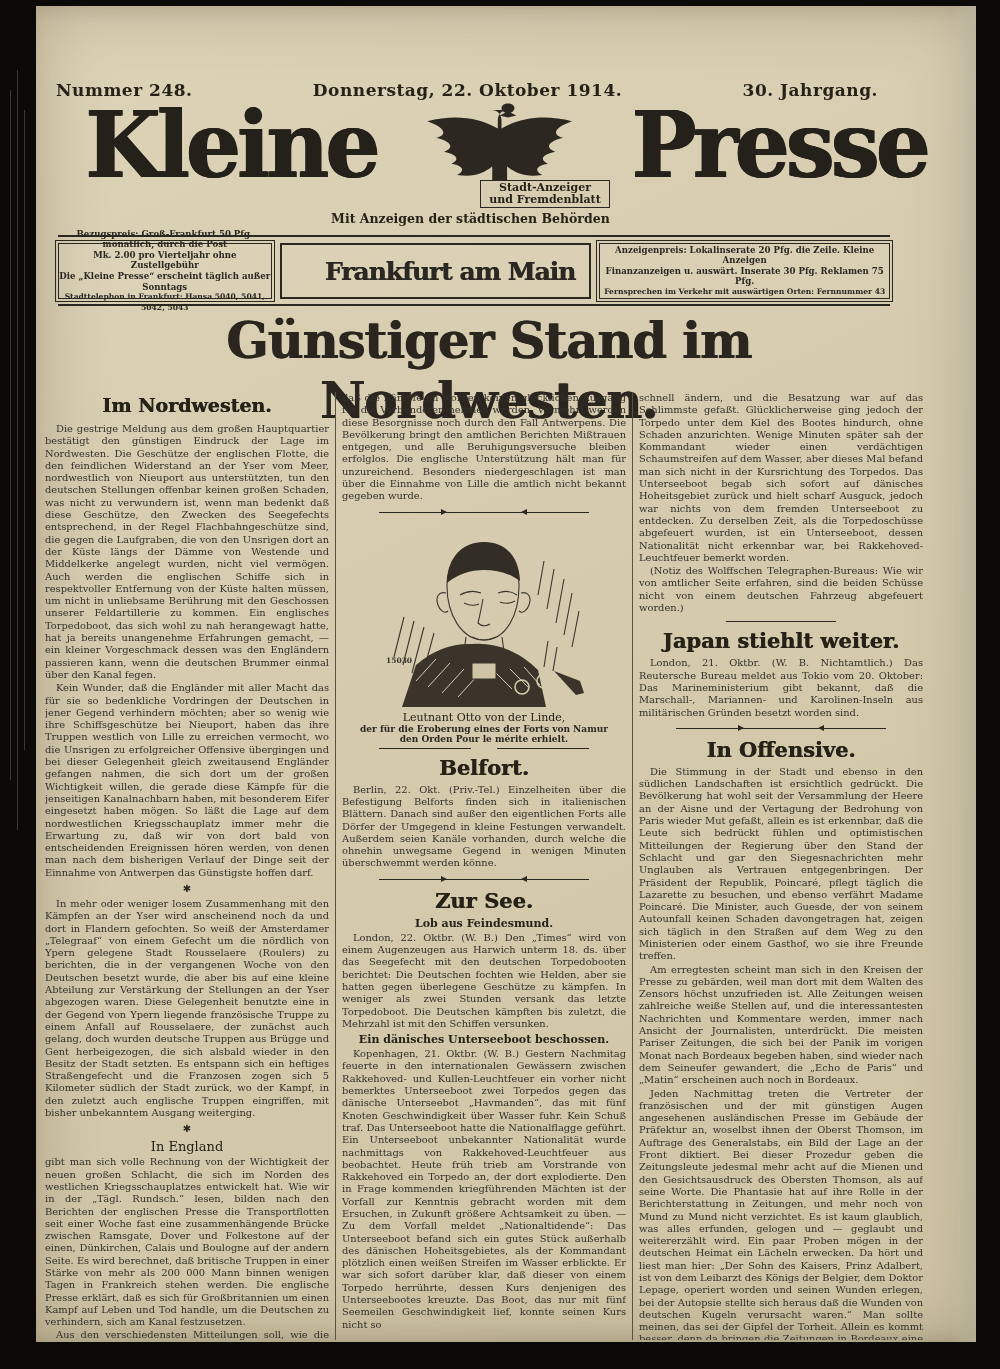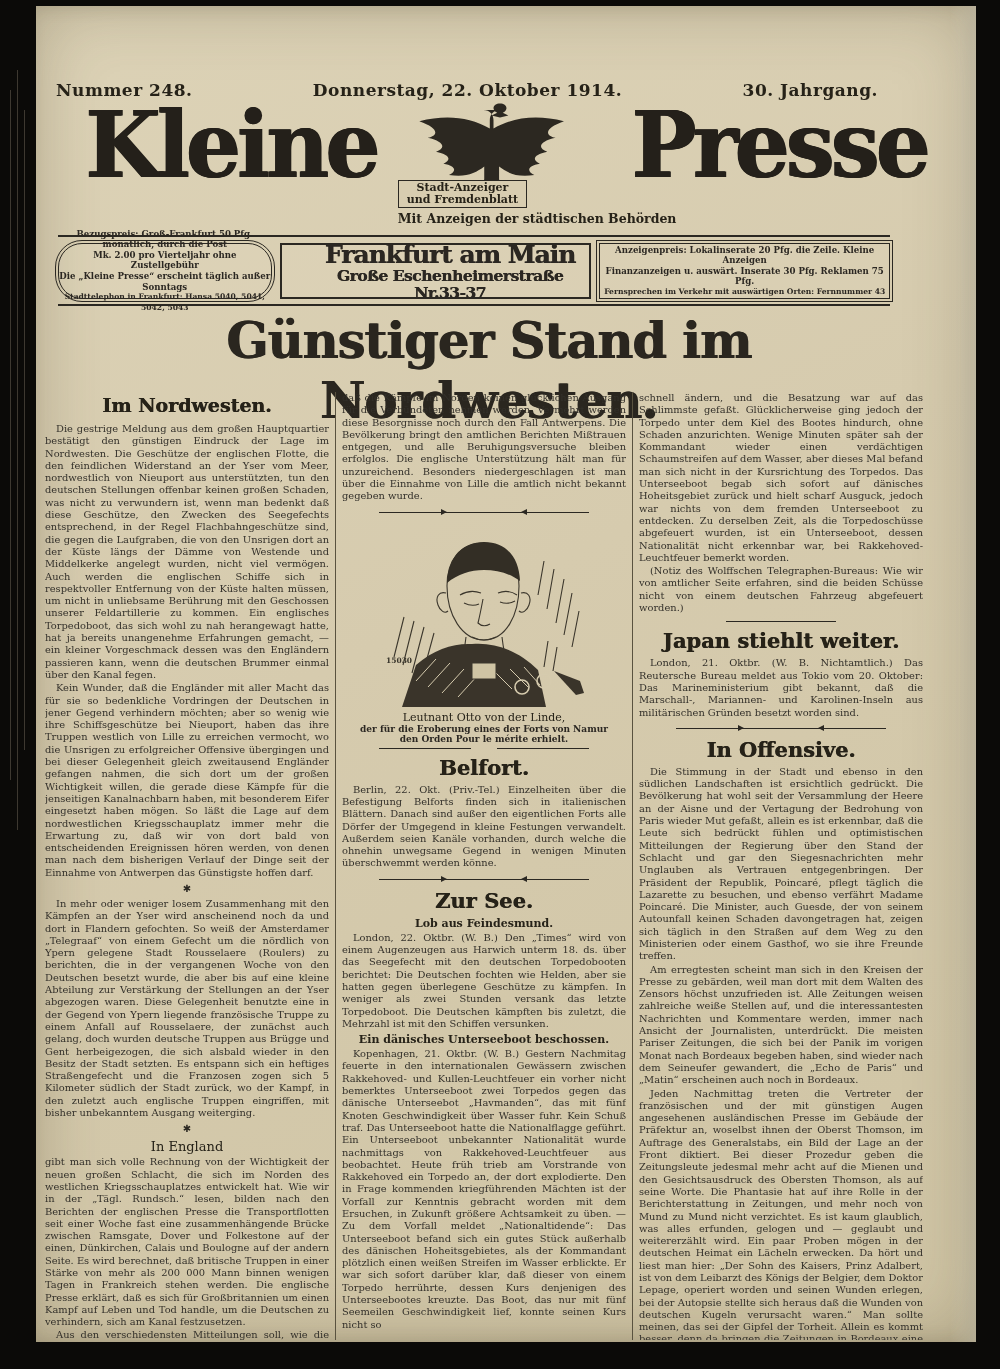--- a/index.html
+++ b/index.html
@@ -32,21 +32,21 @@
     position:absolute;top:96px;left:0;width:940px;height:134px;
     display:flex;justify-content:center;align-items:flex-start;gap:12px;
     color:#24201a;
   }
   .mast-word{
     font-size:92px;line-height:.95;font-weight:bold;letter-spacing:-4px;
     transform:scaleX(.94);transform-origin:center top;
     text-shadow:1px 0 0 currentColor,-0.5px 0 0 currentColor;
     white-space:nowrap;
   }
-  .mast-center{width:212px;display:flex;flex-direction:column;align-items:flex-start;flex:0 0 auto;}
+  .mast-center{width:212px;display:flex;flex-direction:column;align-items:flex-end;flex:0 0 auto;}
   .mast-center svg{display:block;}
   .subtitle-box{
     margin-top:-16px;position:relative;z-index:2;
     border:1.5px solid #2b2822;background:#d8cdb0;
     padding:1px 8px;text-align:center;font-weight:bold;font-size:11px;line-height:12px;color:#262218;
     white-space:nowrap;
   }
   .mast-tagline{
     margin-top:3px;font-weight:bold;font-size:12.5px;color:#262218;white-space:nowrap;z-index:2;
   }
@@ -54,21 +54,21 @@
   .hrule{position:absolute;left:22px;width:832px;height:2px;background:#2b2822;}
   
   .boxes{position:absolute;top:237px;left:22px;width:832px;height:56px;display:flex;gap:8px;}
   .ibox{
     border:1.5px solid #2b2822;outline:1px solid #2b2822;outline-offset:2px;
     background:rgba(255,255,240,.06);
     display:flex;flex-direction:column;justify-content:center;text-align:center;
     color:#2b2722;font-weight:bold;
   }
   .ibox.small{font-size:8.6px;line-height:10.6px;}
-  .box-sub{width:214px;border-radius:24px;}
+  .box-sub{width:214px;}
   .box-addr{width:282px;outline:none;border-width:2.5px;padding-left:29px;}
   .box-addr .addr1{font-size:25px;line-height:25px;letter-spacing:-1px;text-shadow:.6px 0 currentColor;}
   .box-addr .addr2{font-size:15.5px;line-height:17px;letter-spacing:-.5px;text-shadow:.4px 0 currentColor;}
   .box-ads{width:292px;}
   .tiny-line{font-size:7.6px;}
   
   .main-headline{
     position:absolute;top:304px;left:0;width:905px;text-align:center;
     font-size:51px;font-weight:bold;color:#2a261f;letter-spacing:-1px;
     text-shadow:1px 0 0 currentColor;transform:scaleX(.97);
@@ -136,21 +136,20 @@
 
   <div class="boxes">
     <div class="ibox small box-sub">
       <span>Bezugspreis: Groß-Frankfurt 50 Pfg. monatlich, durch die Post</span>
       <span>Mk. 2.00 pro Vierteljahr ohne Zustellgebühr</span>
       <span>Die „Kleine Presse“ erscheint täglich außer Sonntags</span>
       <span class="tiny-line">Stadttelephon in Frankfurt: Hansa 5040, 5041, 5042, 5043</span>
     </div>
     <div class="ibox box-addr">
       <span class="addr1">Frankfurt am Main</span>
-      <span class="addr2">Große Eschenheimerstraße Nr.33-37</span>
     </div>
     <div class="ibox small box-ads">
       <span>Anzeigenpreis: Lokalinserate 20 Pfg. die Zeile. Kleine Anzeigen</span>
       <span>Finanzanzeigen u. auswärt. Inserate 30 Pfg. Reklamen 75 Pfg.</span>
       <span class="tiny-line">Fernsprechen im Verkehr mit auswärtigen Orten: Fernnummer 43</span>
     </div>
   </div>
 
   <div class="hrule" style="top:298px;"></div>
 

